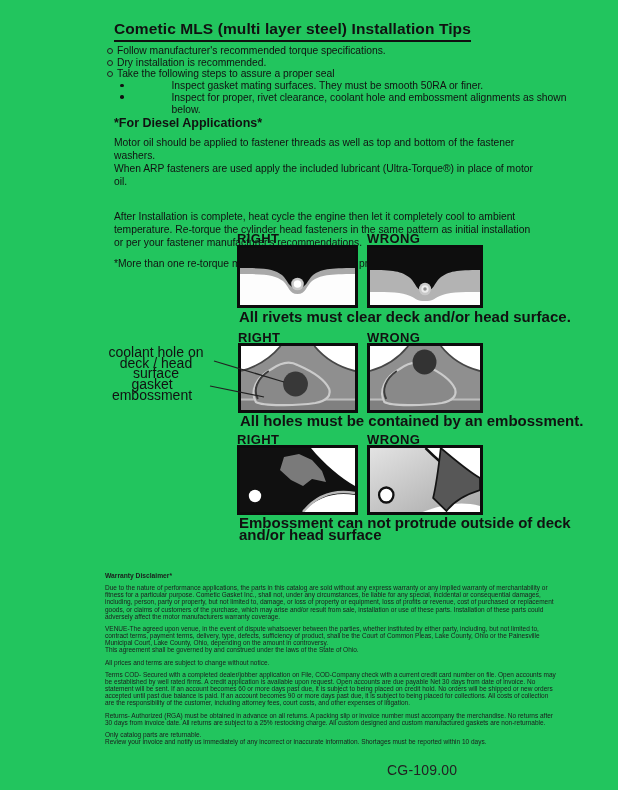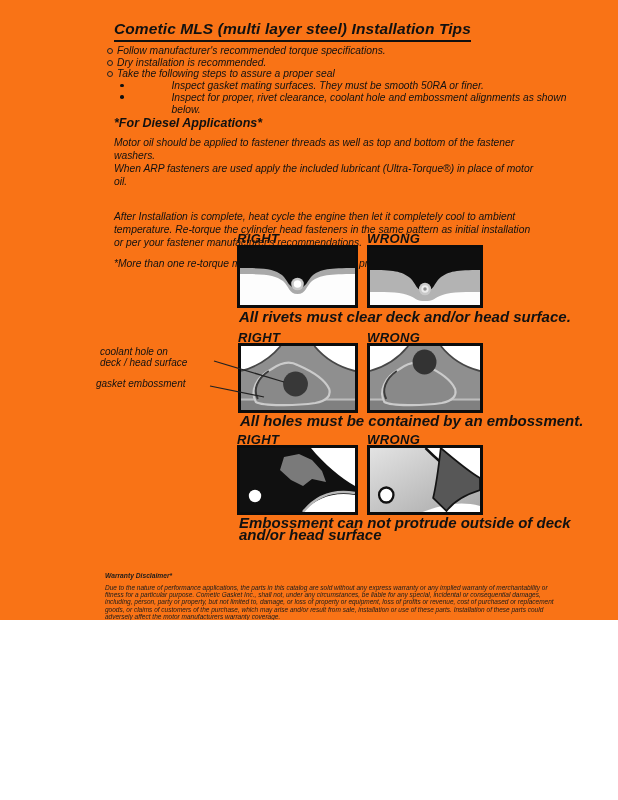--- a/index.html
+++ b/index.html
@@ -1,32 +1,32 @@
 <!DOCTYPE html>
 <html><head>
 <meta charset="utf-8">
 <style>
   html,body{margin:0;padding:0;background:#fff;}
-  .page{position:relative;width:618px;height:620px;background:#f97316;overflow:hidden;
-        font-family:"Liberation Sans", sans-serif;color:#111;font-style:italic;}
+  .page{position:relative;width:618px;height:790px;background:#22c55e;overflow:hidden;
+        font-family:"Liberation Sans", sans-serif;color:#111;}
   .abs{position:absolute;}
   .title{font-size:15.5px;font-weight:bold;letter-spacing:.1px;border-bottom:2px solid #101010;
          padding-bottom:2px;display:inline-block;}
   .tips{font-size:10.3px;line-height:11.7px;}
   .bullet-row{display:flex;align-items:flex-start;}
   .circle-ic{width:4px;height:4px;border:1px solid #222;border-radius:50%;margin:3px 4px 0 0;flex:0 0 auto;}
   .dot-ic{width:3.5px;height:3.5px;background:#111;border-radius:50%;margin:3.5px 4px 0 0;flex:0 0 auto;}
   .sub{padding-left:13px;gap:44px;}
   .diesel-h{font-size:12.5px;font-weight:bold;}
   .body{font-size:10.3px;line-height:13px;white-space:pre-line;}
   .rw{font-size:13px;font-weight:bold;text-align:left;letter-spacing:.4px;}
   .dbox{position:absolute;border:3px solid #0c0c0c;background:#fff;}
   .dbox svg{display:block;width:100%;height:100%;}
   .cap{font-size:15px;font-weight:bold;white-space:pre-line;line-height:11.6px;}
-  .ann{font-size:10px;line-height:10.6px;text-align:left;white-space:pre-line;color:#111;}
+  .ann{font-size:14px;line-height:10.6px;text-align:center;white-space:pre-line;color:#111;}
   .warr{width:506px;font-size:6.5px;line-height:7.15px;color:#1c1c1c;}
   .warr .p{white-space:pre-line;margin-top:5px;}
   .warr .h{font-weight:bold;font-size:6.7px;}
   .foot{font-size:14px;color:#222;letter-spacing:.2px;}
   .overlay{pointer-events:none;}
 </style>
 </head>
 <body>
 
 <div class="page">

